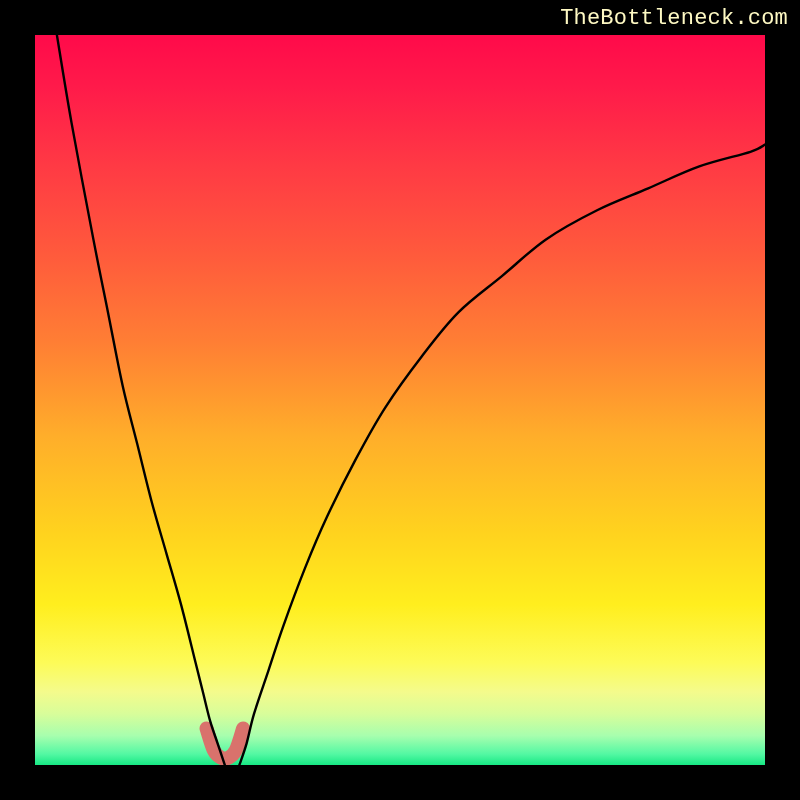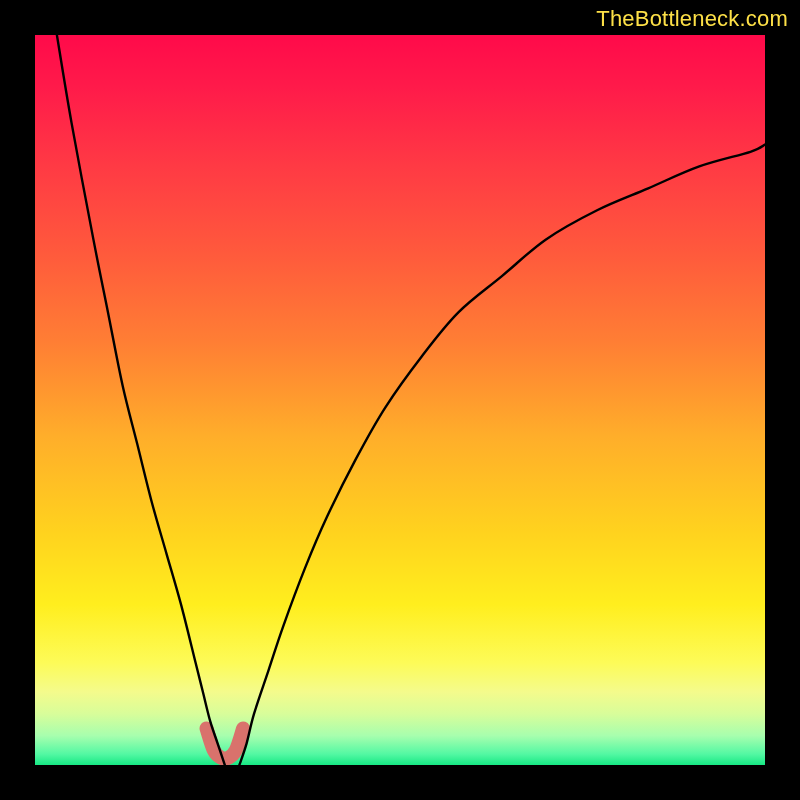--- a/index.html
+++ b/index.html
@@ -38,23 +38,23 @@
     left: 0;
     top: 0;
     width: 100%;
     height: 100%;
     pointer-events: none;
   }
   .watermark {
     position: absolute;
     top: 6px;
     right: 12px;
-    font-family: Liberation Sans, sans-serif;
+    font-family: Liberation Mono, monospace;
     font-size: 22px;
-    color: #fde047;
+    color: #fef9c3;
     letter-spacing: 0.2px;
   }
 </style>
 </head>
 <body>
 
 <div class="frame">
   <div class="plot">
     <svg class="gradient" viewBox="0 0 730 730" preserveAspectRatio="none">
       <defs>

